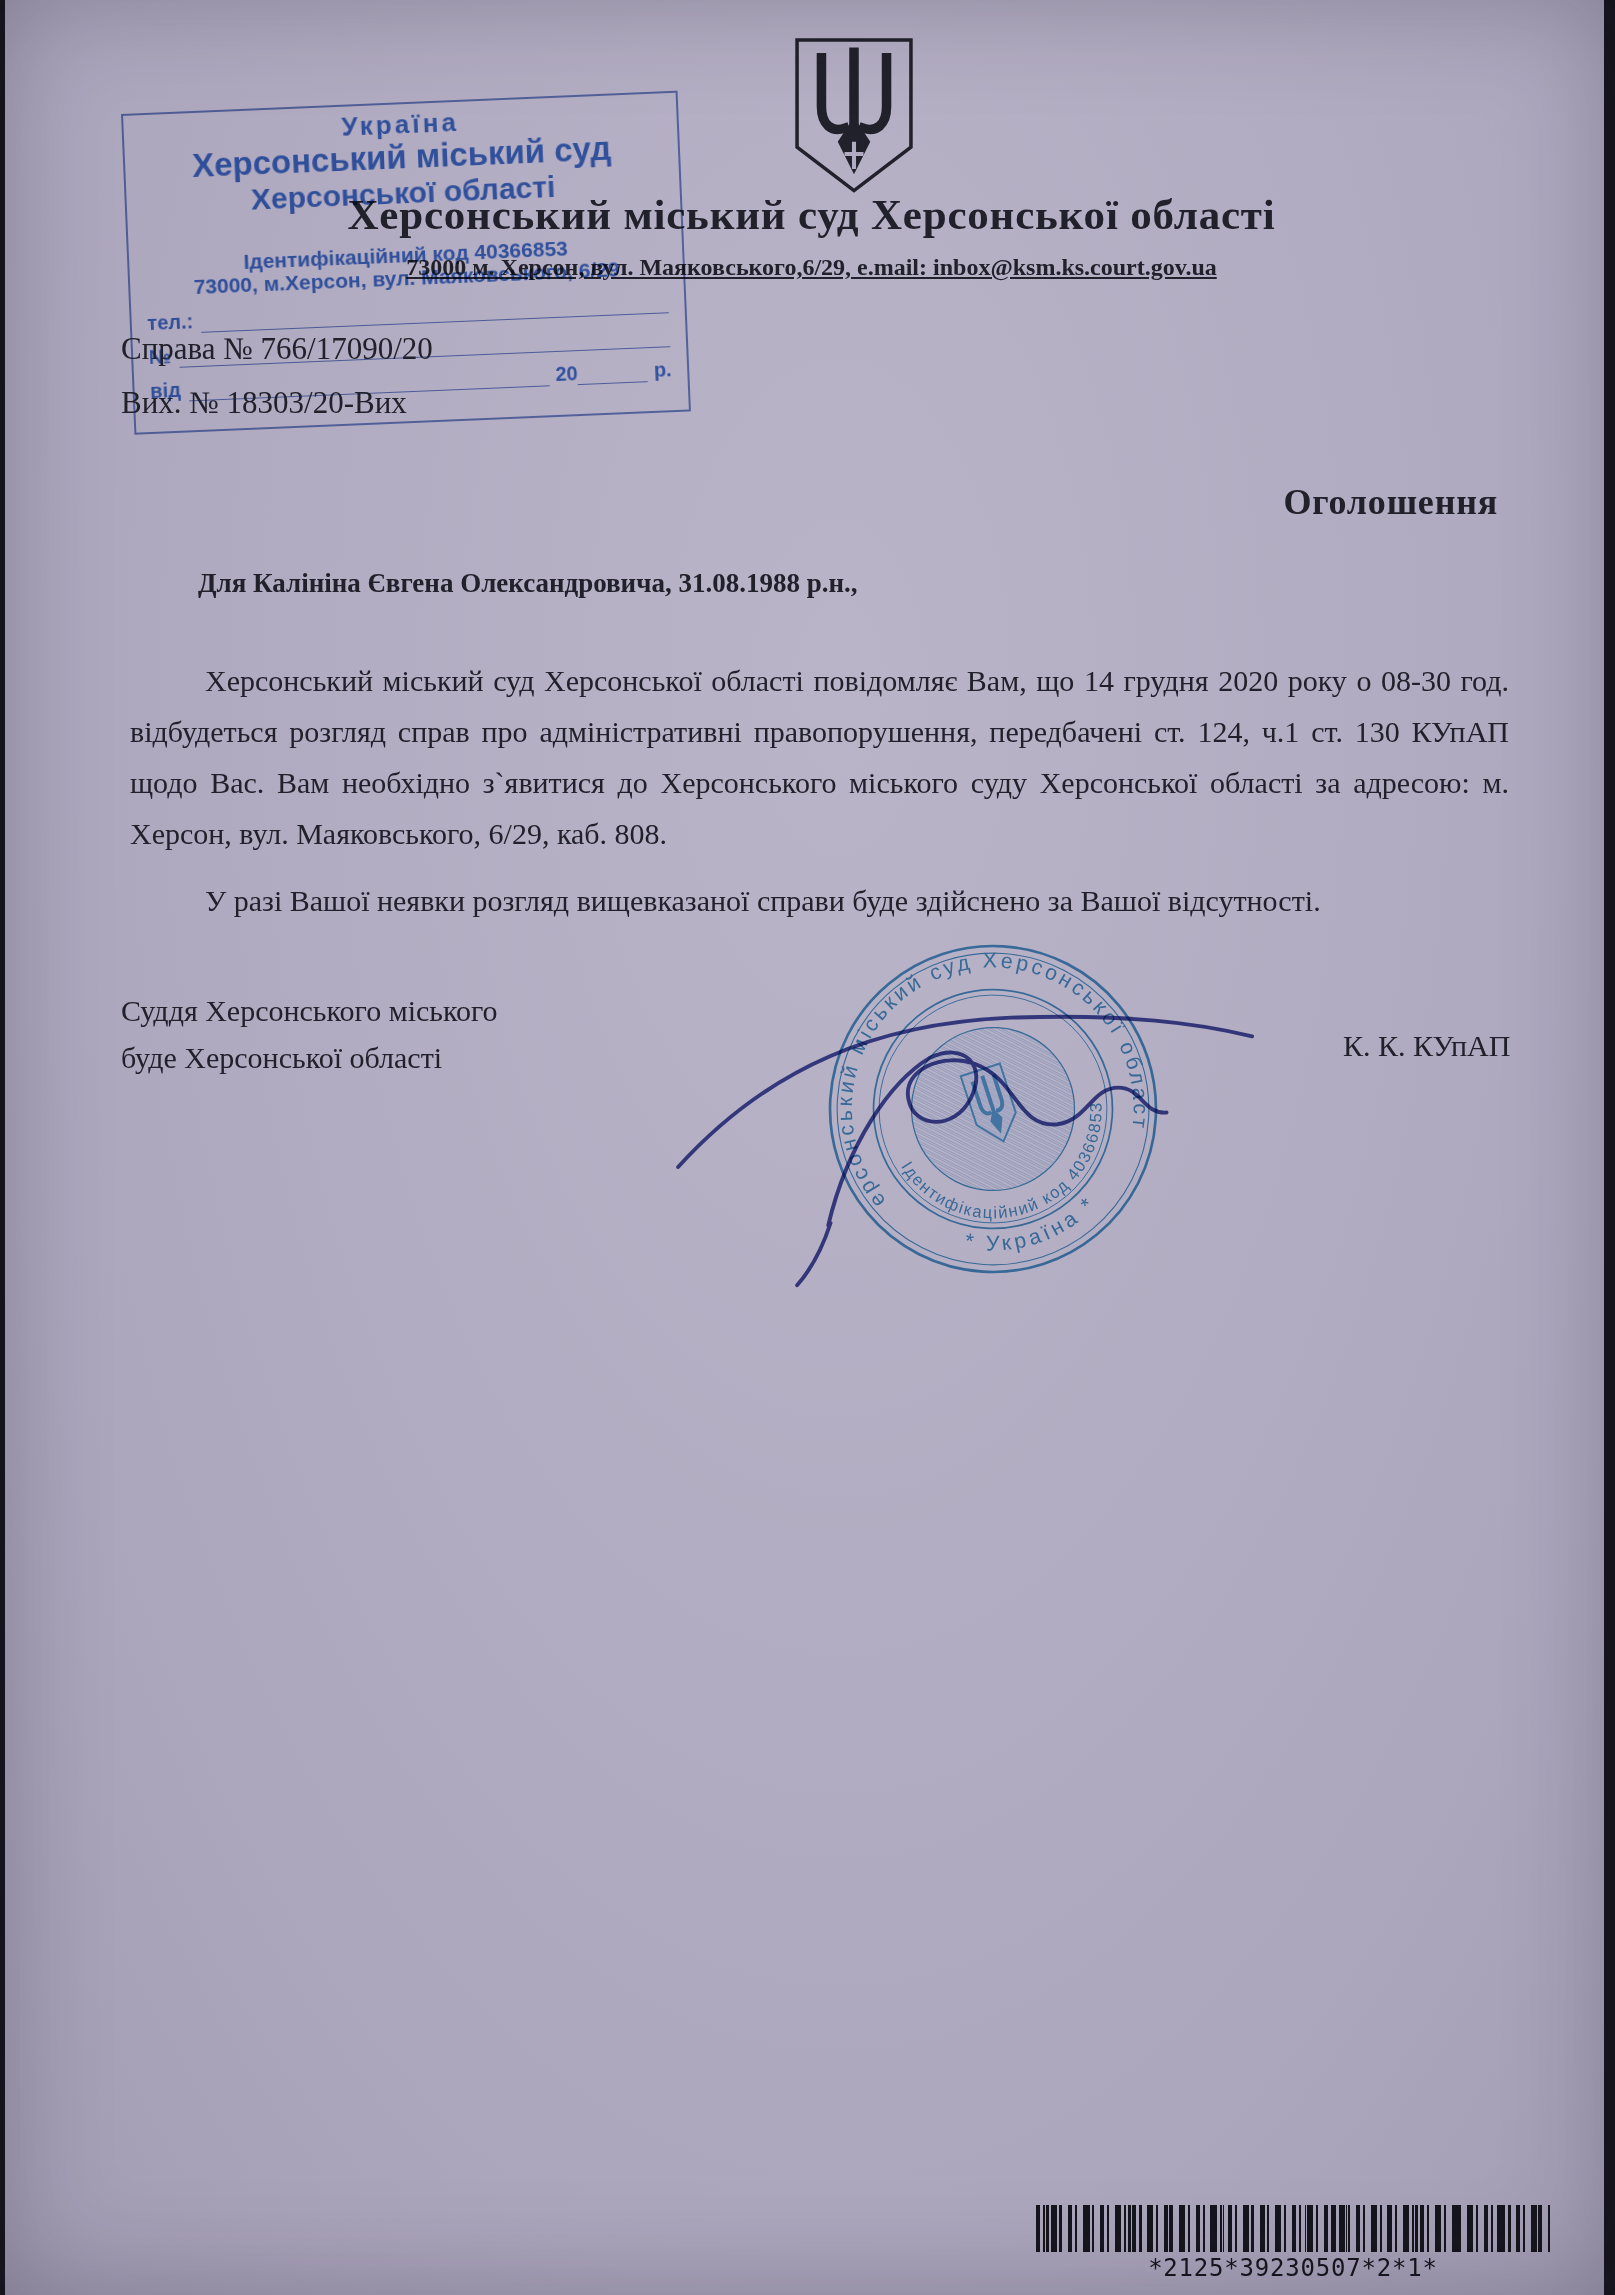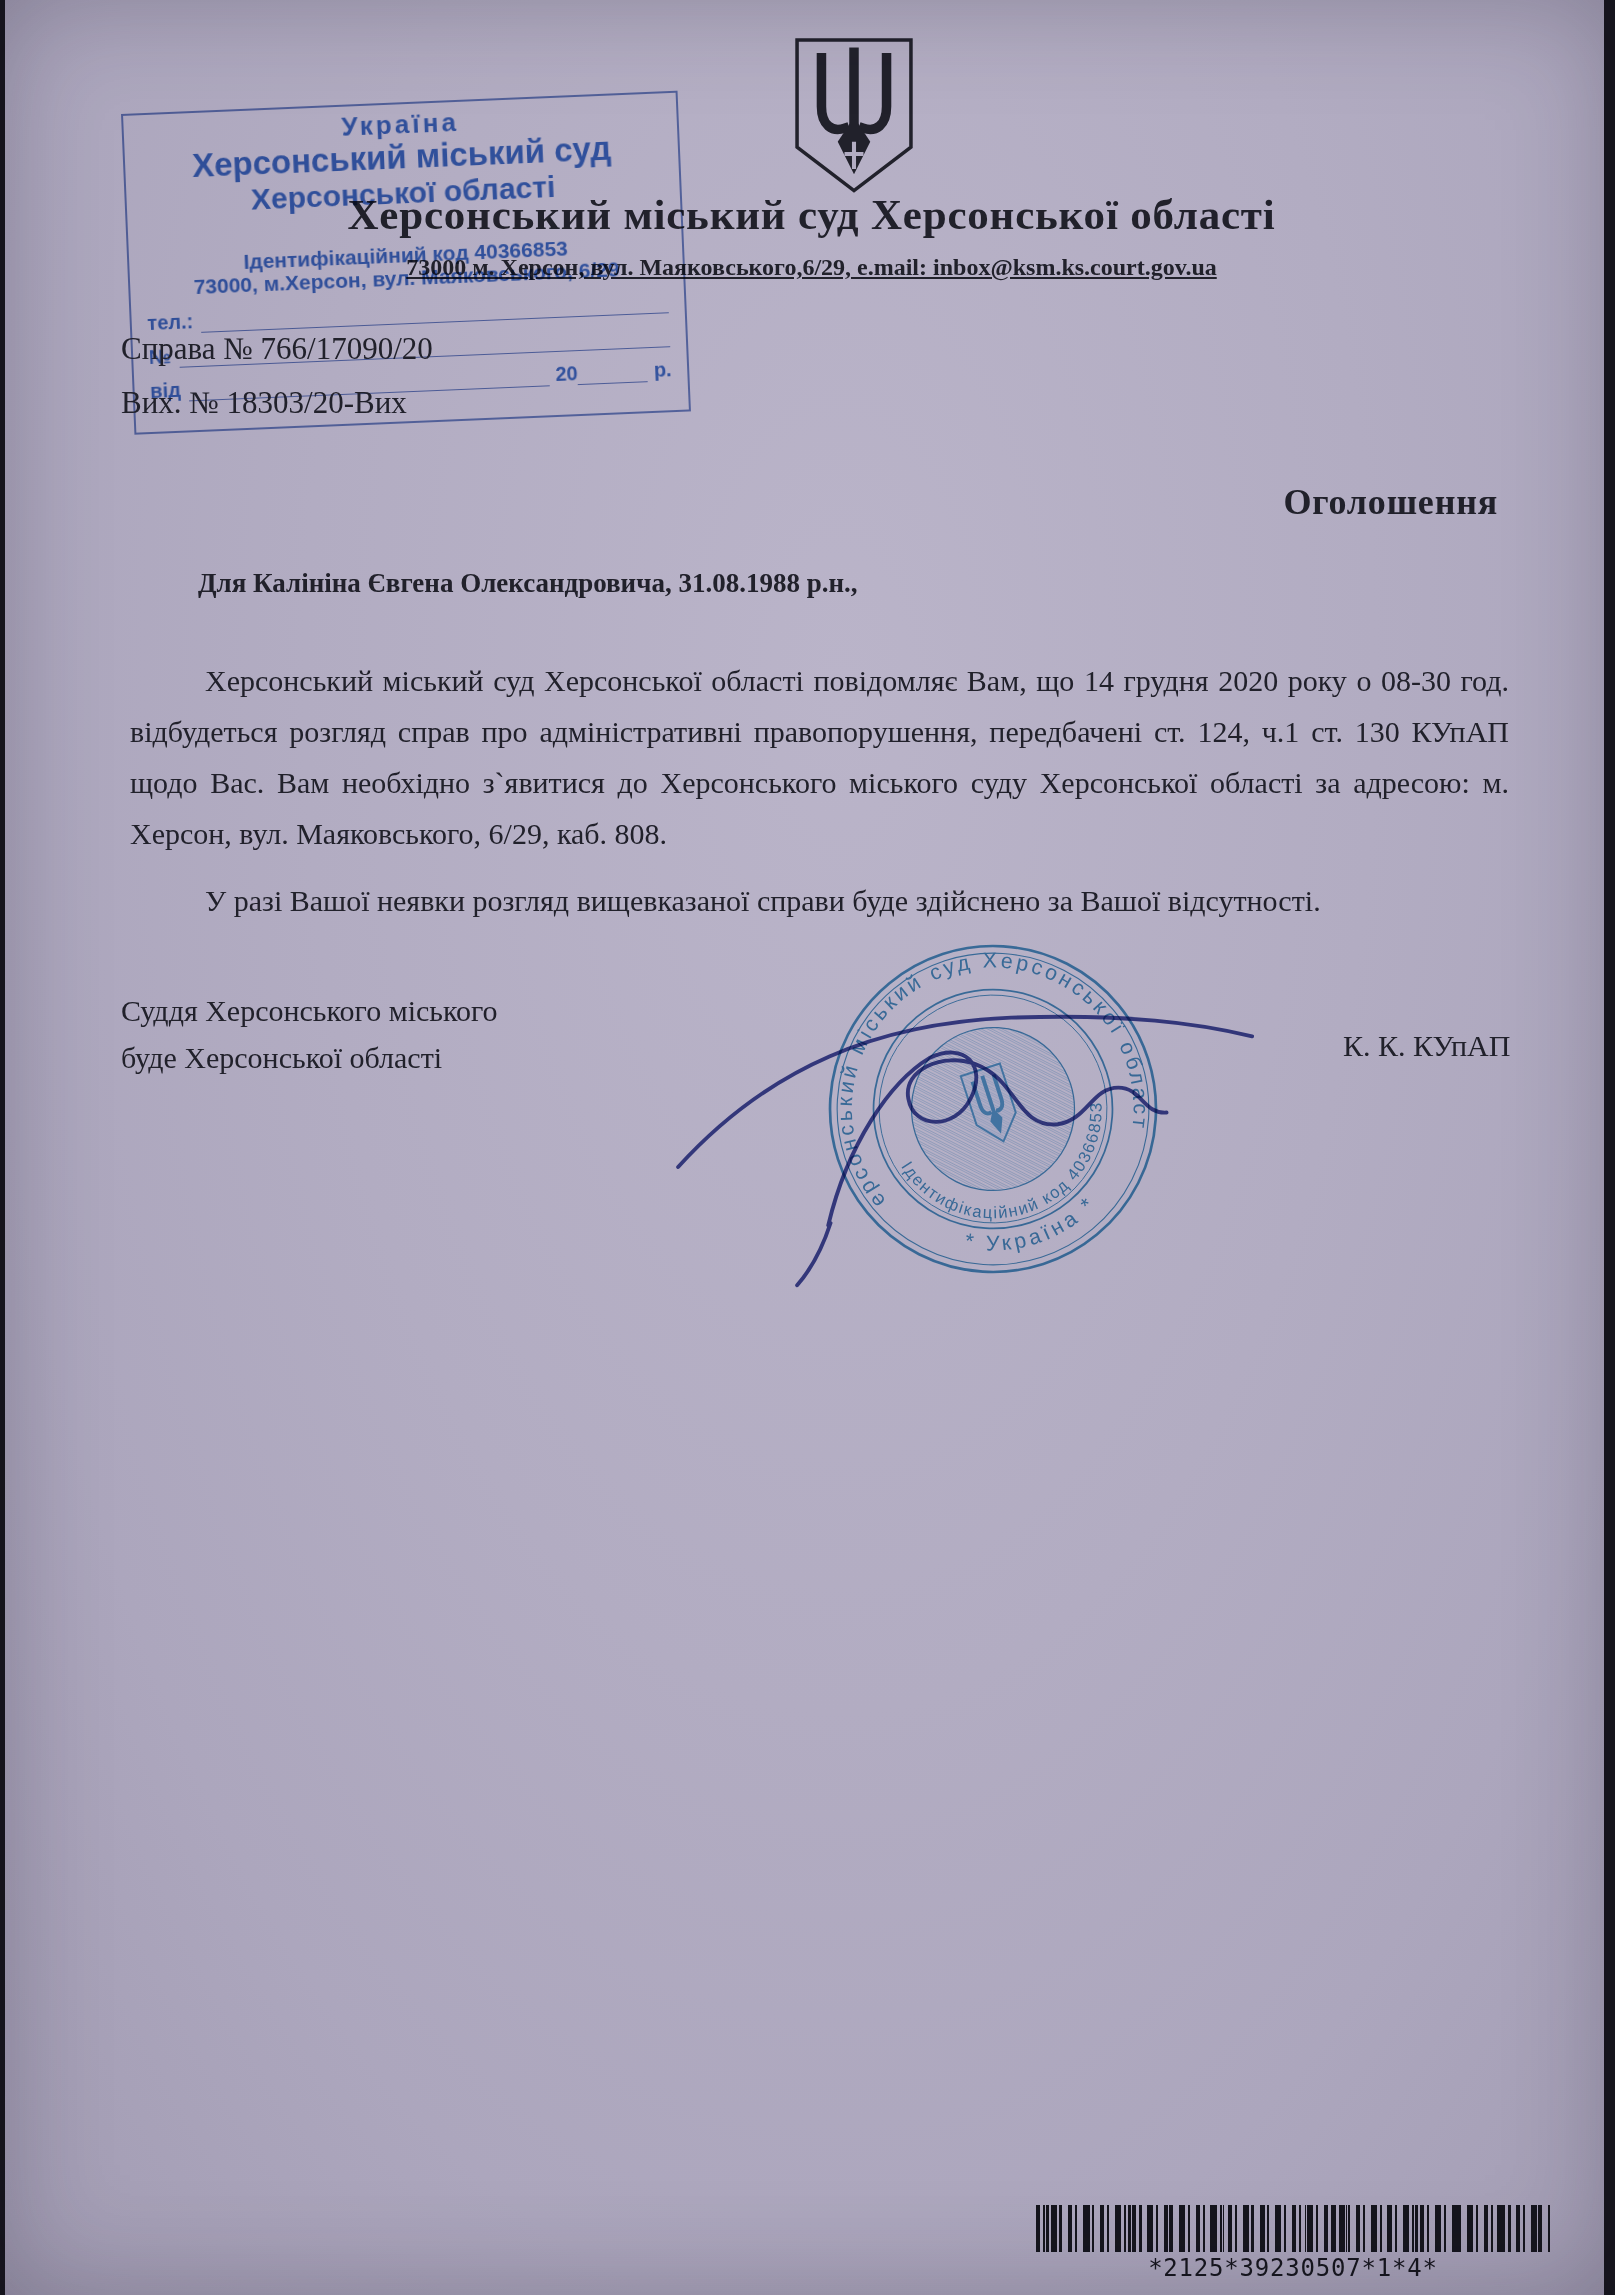--- a/index.html
+++ b/index.html
@@ -182,16 +182,16 @@
   <svg class="signature" viewBox="0 0 1080 470">
     <g fill="none" stroke="#333c94" stroke-width="5" stroke-linecap="round">
       <path d="M 22 280 C 140 150 280 95 450 88 C 600 83 690 95 760 112"></path>
       <path d="M 215 355 C 240 250 295 170 345 140 C 390 118 420 150 398 192 C 378 232 325 232 318 192 C 311 155 362 132 405 148 C 458 168 458 230 510 225 C 548 220 554 178 588 178 C 618 178 620 212 650 210"></path>
       <path d="M 218 352 C 205 392 190 415 175 432"></path>
     </g>
   </svg>
 
   <div class="barcode">
     <div class="bars"></div>
-    <div class="code">*2125*39230507*1*4*</div>
+    <div class="code">*2125*39230507*2*1*</div>
   </div>
 </div>
 
 
 </body></html>

